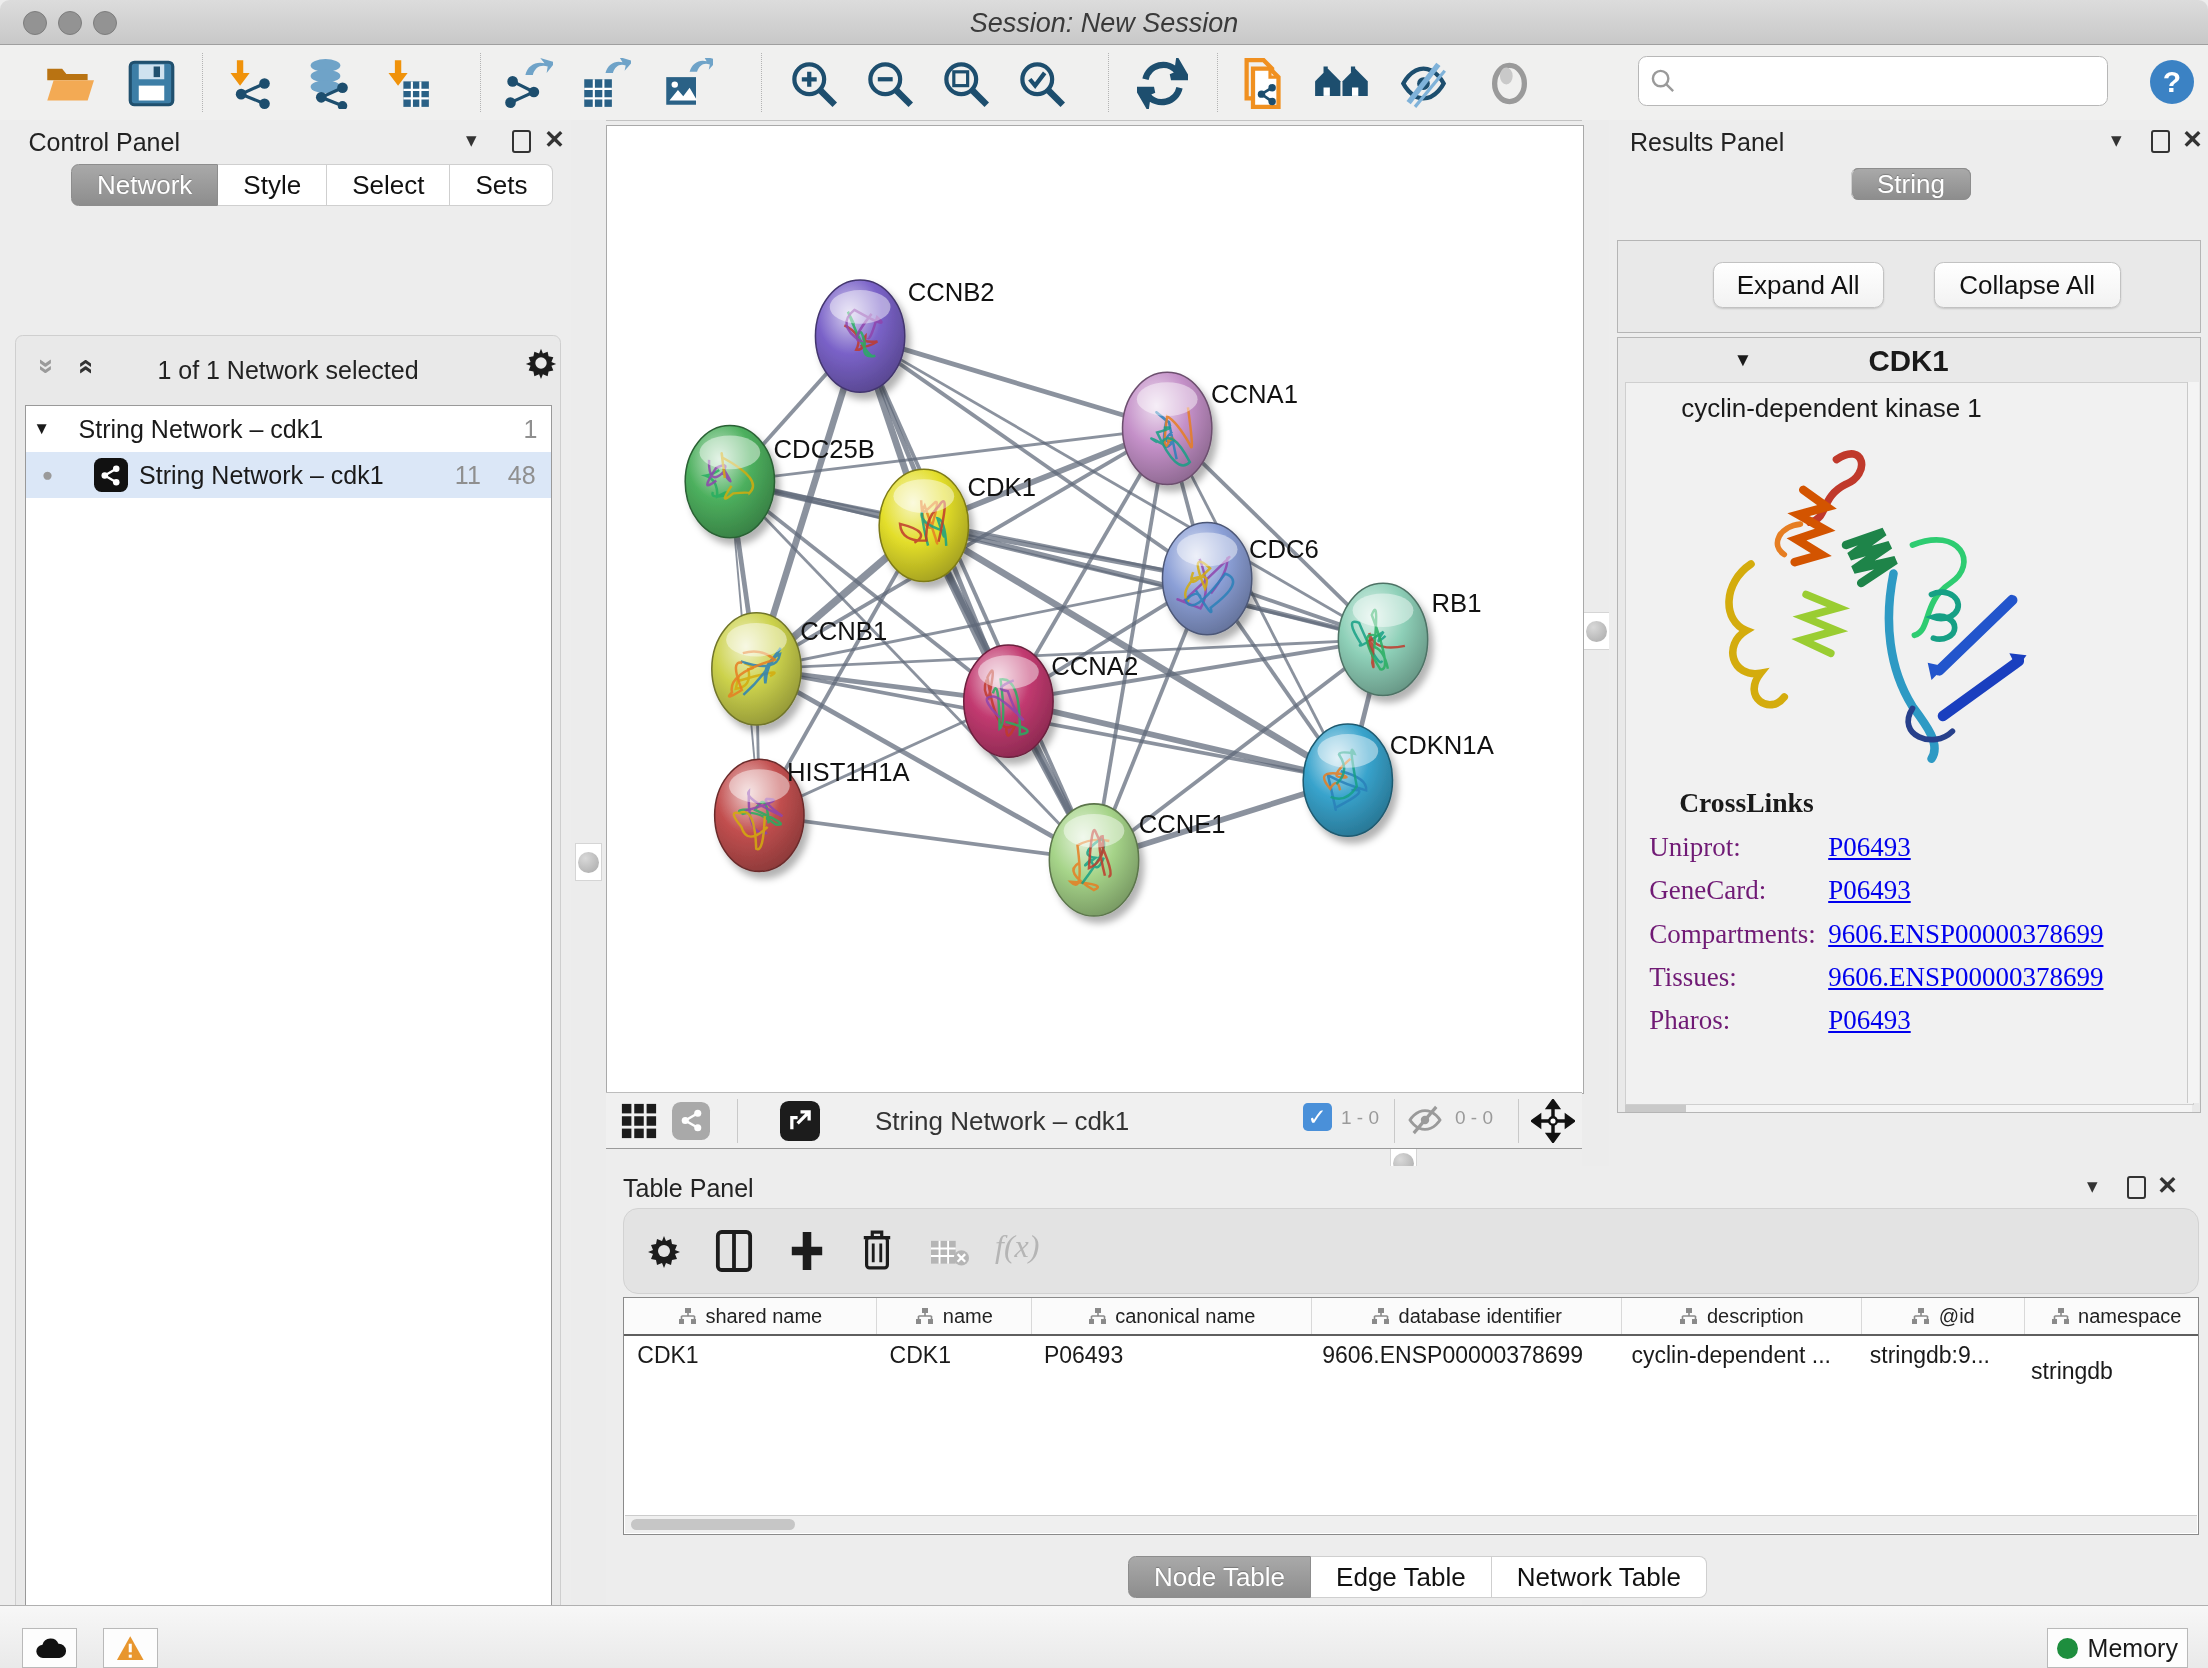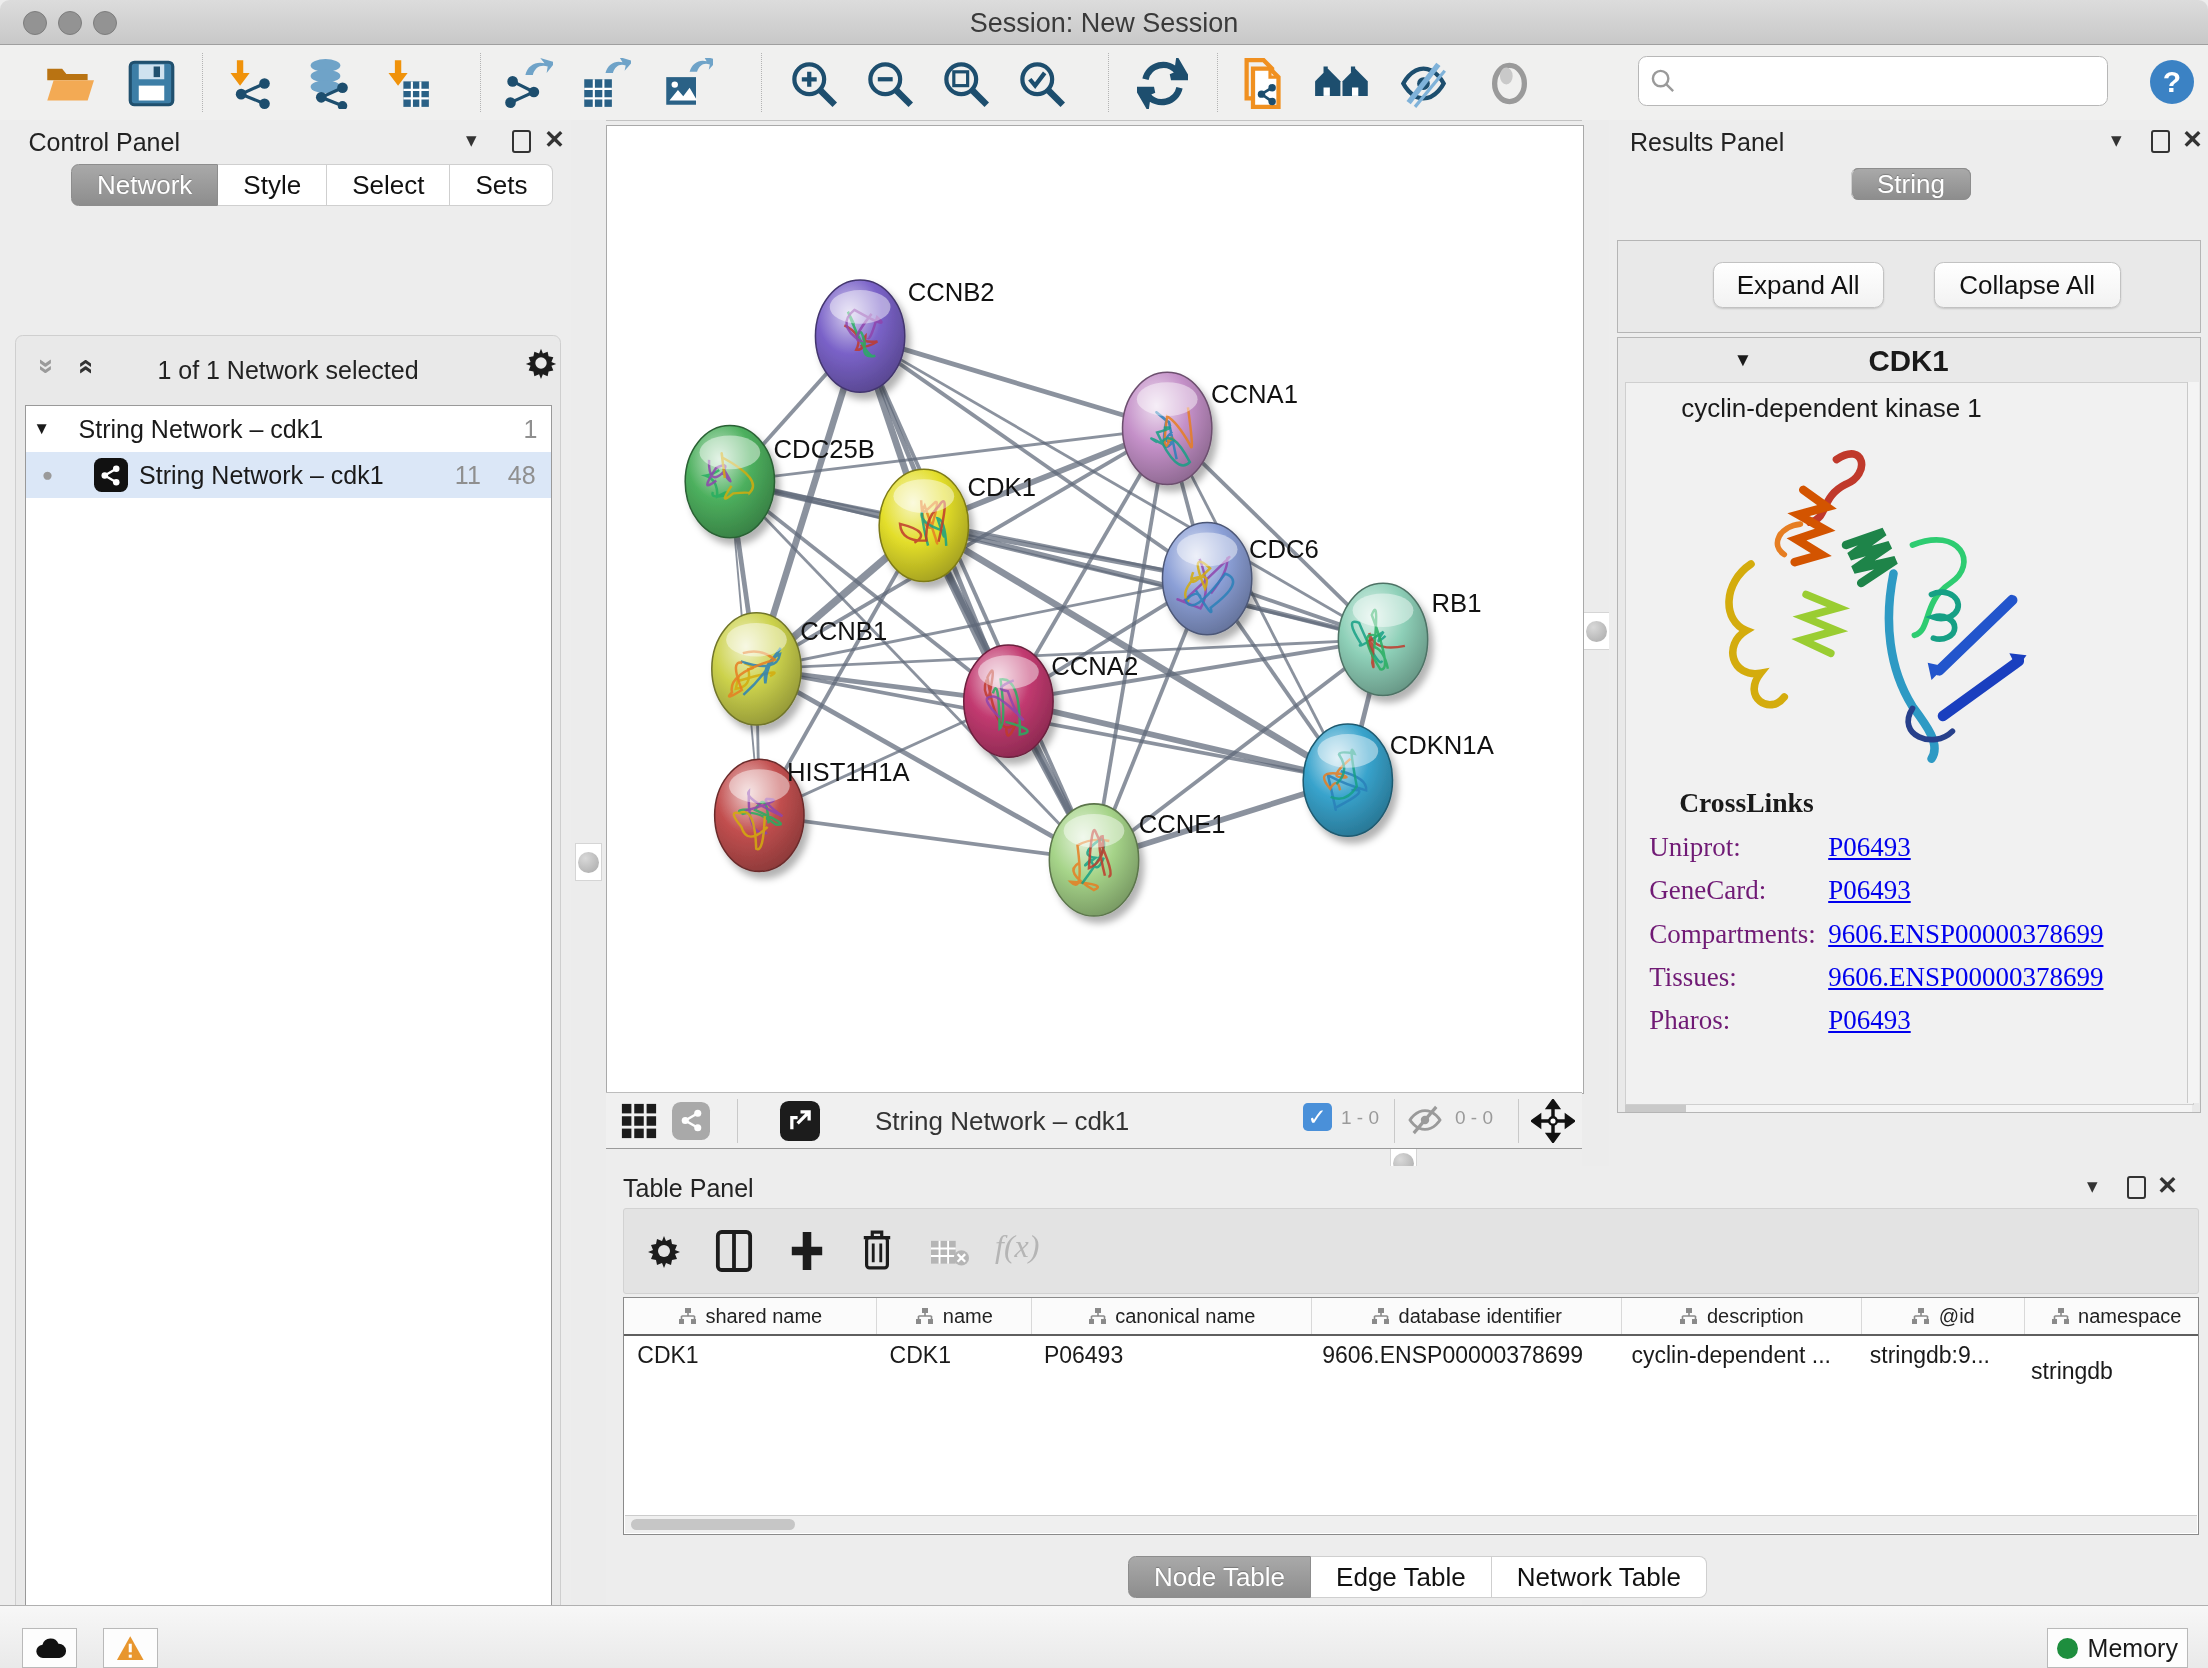--- a/index.html
+++ b/index.html
@@ -2,21 +2,21 @@
 <html style="font-size:15px"><head>
 <meta charset="utf-8">
 <style>
   html,body{margin:0;padding:0;}
   body{width:2208px;height:1668px;position:relative;overflow:hidden;
        font-family:"Liberation Sans",sans-serif;background:#ededed;color:#1a1a1a;}
   .abs{position:absolute;}
   
   #titlebar{left:0;top:0;width:2208px;height:44px;
     background:linear-gradient(#dcdcdc,#c8c8c8);border-bottom:1px solid #9f9f9f;
-    border-radius:9.5px 9.5px 0 0;}
+    border-radius:9.5px 9.5px 0 0;font-style:italic;}
   .traffic{position:absolute;top:10.5px;width:22px;height:22px;border-radius:50%;
     background:#939393;border:1px solid #7d7d7d;}
   #win-title{position:absolute;top:7.6px;left:0;width:100%;text-align:center;
     font-size:27px;color:#3a3a3a;}
   
   #toolbar{left:0;top:45px;width:2208px;height:75px;background:#f0f0ef;
     border-bottom:1px solid #c3c3c3;}
   .tbicon{position:absolute;top:13.3px;width:51px;height:51px;}
   .tbsep{position:absolute;top:7.6px;width:0;height:59px;border-left:1.9px dotted #b3b3b3;}
   #search-box{position:absolute;left:1638px;top:11.4px;width:468px;height:48px;background:#fff;
@@ -69,21 +69,21 @@
     font-size:26px;color:#111;text-align:center;box-shadow:0 1px 1.9px rgba(0,0,0,.15);}
   #res-inner{position:absolute;left:7.6px;top:44px;width:567px;height:721px;background:#f1f1f1;
     border:1px solid #cfcfcf;}
   .serif{font-family:"Liberation Serif",serif;}
   .xl-row{display:flex;font-size:27px;margin:12.4px 0 12.4px 23px;}
   .xl-label{width:179px;color:#701a75;}
   .xl-value a{color:#0000ee;}
   
   #table-panel{left:606px;top:1166px;width:1603px;height:434px;background:#ededed;}
   #tp-toolbar{position:absolute;left:17px;top:42px;width:1574px;height:84px;background:#e3e3e3;
-    border:1px solid #d2d2d2;border-radius:3px;}
+    border:1px solid #d2d2d2;border-radius:15px;}
   #tp-table{position:absolute;left:17px;top:131px;width:1574px;height:236px;background:#fff;
     border:1px solid #8a8a8a;overflow:hidden;}
   #tp-head{display:flex;height:36px;background:#fbfbfb;border-bottom:2.9px solid #5f5f5f;}
   .th{display:flex;align-items:center;justify-content:center;font-size:20px;color:#222;
     border-right:1px solid #d9d9d9;overflow:hidden;white-space:nowrap;gap:7.6px;flex:none;}
   #tp-row{display:flex;height:38px;align-items:center;}
   .td{font-size:23px;padding-left:13.3px;overflow:hidden;white-space:nowrap;flex:none;}
   #tp-hscroll{position:absolute;left:1px;bottom:1px;width:1572px;height:17px;background:#efefef;
     border-top:1px solid #ccc;}
   #tp-hscroll i{position:absolute;left:5.7px;top:2.9px;width:164px;height:11.4px;background:#c6c6c6;

